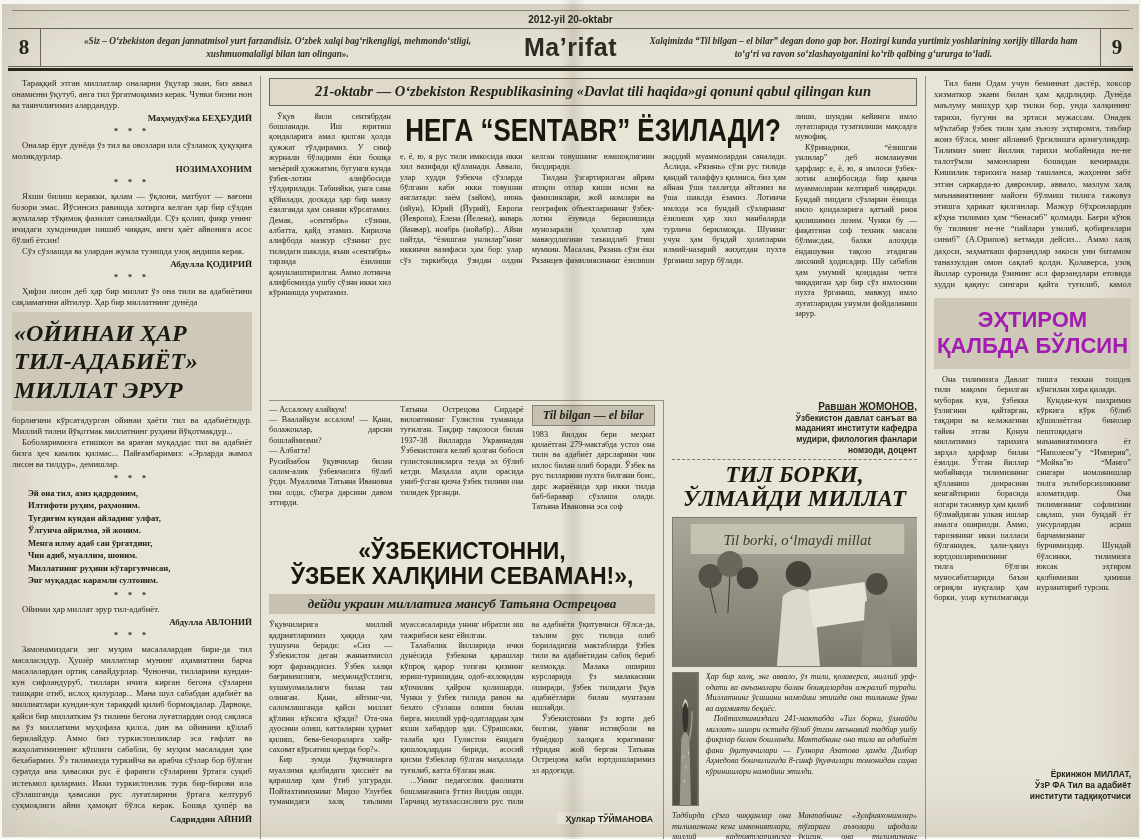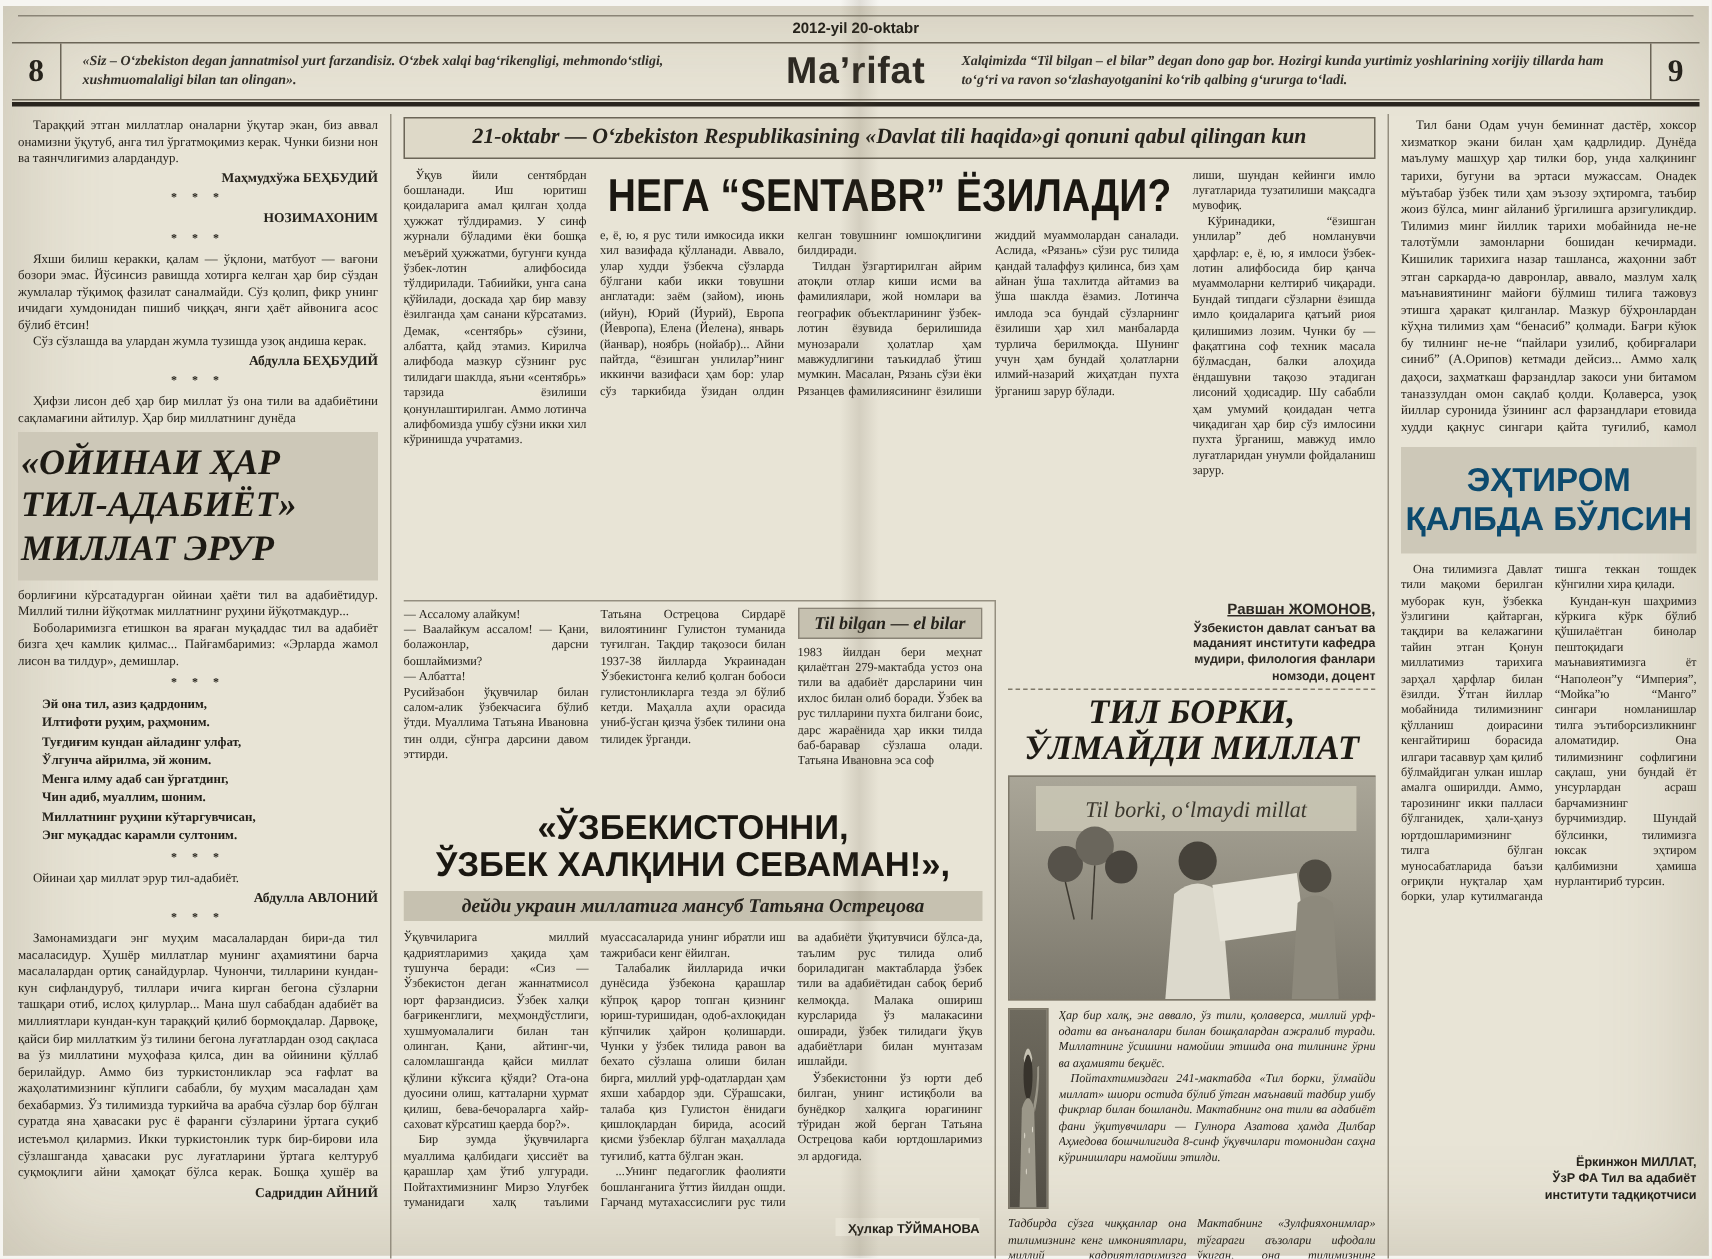--- a/index.html
+++ b/index.html
@@ -8,21 +8,21 @@
          box-shadow:inset 0 0 70px rgba(110,100,75,.28);}
   .fold{position:absolute;left:560px;top:0;width:26px;height:100%;
         background:linear-gradient(90deg,rgba(90,80,60,0),rgba(90,80,60,.14),rgba(90,80,60,0));pointer-events:none;}
   
   .hdr-topline{border-top:1px solid #8a8476;margin:6px 10px 0;}
   .hdr-date{text-align:center;font:bold 10px/13px "Liberation Sans",sans-serif;padding:2px 0;}
   .hdr-band{display:flex;align-items:stretch;border-top:1px solid #6b6557;border-bottom:1px solid #6b6557;height:37px;margin:0 6px;}
   .pagenum{width:32px;display:flex;align-items:center;justify-content:center;font:bold 21px "Liberation Serif",serif;}
   .pn-l{border-right:1px solid #6b6557;}
   .pn-r{border-left:1px solid #6b6557;}
-  .hdr-quote{flex:1;display:flex;align-items:center;justify-content:center;text-align:left;
+  .hdr-quote{flex:1;display:flex;align-items:center;justify-content:center;text-align:center;
              font:bold italic 9.3px/1.35 "Liberation Serif",serif;padding:0 14px;color:#33302a;}
   .masthead{display:flex;align-items:center;justify-content:center;font:bold 25px "Liberation Sans",sans-serif;
             letter-spacing:.5px;color:#2e2a23;padding:0 10px;}
   .hdr-thick{height:3px;background:#29251e;margin:1px 6px 0;}
   
   .content{display:flex;height:768px;overflow:hidden;padding:5px 6px 0;}
   .col-left{width:240px;flex:none;padding:2px 8px 0 4px;border-right:1px solid #958f80;}
   .col-center{width:648px;flex:none;padding:2px 8px 0 8px;border-right:1px solid #958f80;}
   .col-right{flex:1;padding:2px 2px 0 8px;}
   p{margin:0;text-indent:10px;}
@@ -65,21 +65,21 @@
   .tilb-head{text-align:center;font:bold italic 23px/1.08 "Liberation Serif",serif;margin:2px 0 5px;color:#1d1a14;}
   .photo{display:block;border:1px solid #7e7869;background:#9a968a;}
   .tilb-row{display:flex;gap:7px;margin-top:5px;}
   .cap{font:italic 8.1px/1.3 "Liberation Serif",serif;text-align:justify;overflow:hidden;}
   .cap p{text-indent:8px;}
   .tilb-bottom{display:flex;gap:7px;margin-top:5px;height:84px;overflow:hidden;}
   .tilb-bottom .cap{flex:1;}
   
   .eh-intro{font-size:8.6px;line-height:1.3;text-align:justify;height:214px;overflow:hidden;}
   .eh-head{background:#cdc8b8;text-align:center;font:bold 22px/1.2 "Liberation Sans",sans-serif;
-           padding:9px 2px;margin:6px 0;color:#0c4a6e;}
+           padding:9px 2px;margin:6px 0;color:#a21caf;}
   .eh-body{column-count:2;column-gap:8px;font-size:8.2px;line-height:1.27;text-align:justify;height:388px;overflow:hidden;}
   .eh-byline{text-align:right;font:bold 8.4px/1.35 "Liberation Sans",sans-serif;margin-top:6px;}
 </style>
 </head>
 <body>
 
 <div class="stage">
   <div class="paper">
 
     <div>
@@ -96,27 +96,30 @@
     </div>
 
     <div class="content">
 
       <div class="col-left">
         <div class="lq jtext">
             <p>Тараққий этган миллатлар оналарни ўқутар экан, биз аввал онамизни ўқутуб, анга тил ўргатмоқимиз керак. Чунки бизни нон ва таянчлиғимиз алардандур.</p>
           </div>
         <div class="author">Маҳмудхўжа БЕҲБУДИЙ</div>
         <div class="sep">* * *</div>
+        <div class="lq jtext">
+            <p>Оналар ёруғ дунёда ўз тил ва овозлари ила сўзламоқ ҳуқуқиға моликдурлар.</p>
+          </div>
         <div class="author">НОЗИМАХОНИМ</div>
         <div class="sep">* * *</div>
         <div class="lq jtext">
           <p>Яхши билиш керакки, қалам — ўқлони, матбуот — вағони бозори эмас. Йўсинсиз равишда хотирга келган ҳар бир сўздан жумлалар тўқимоқ фазилат саналмайди. Сўз қолип, фикр унинг ичидаги хумдонидан пишиб чиққач, янги ҳаёт айвонига асос бўлиб ётсин!</p>
           <p>Сўз сўзлашда ва улардан жумла тузишда узоқ андиша керак.</p>
         </div>
-        <div class="author">Абдулла БЕҲБУДИЙ</div>
+        <div class="author">Абдулла ҚОДИРИЙ</div>
         <div class="sep">* * *</div>
         <div class="lq jtext">
             <p>Ҳифзи лисон деб ҳар бир миллат ўз она тили ва адабиётини сақламағини айтилур. Ҳар бир миллатнинг дунёда</p>
           </div>
         <div class="oyina-head">
           <div>«ОЙИНАИ ҲАР</div>
           <div>ТИЛ-АДАБИЁТ»</div>
           <div>МИЛЛАТ ЭРУР</div>
         </div>
         <div class="lq jtext">

